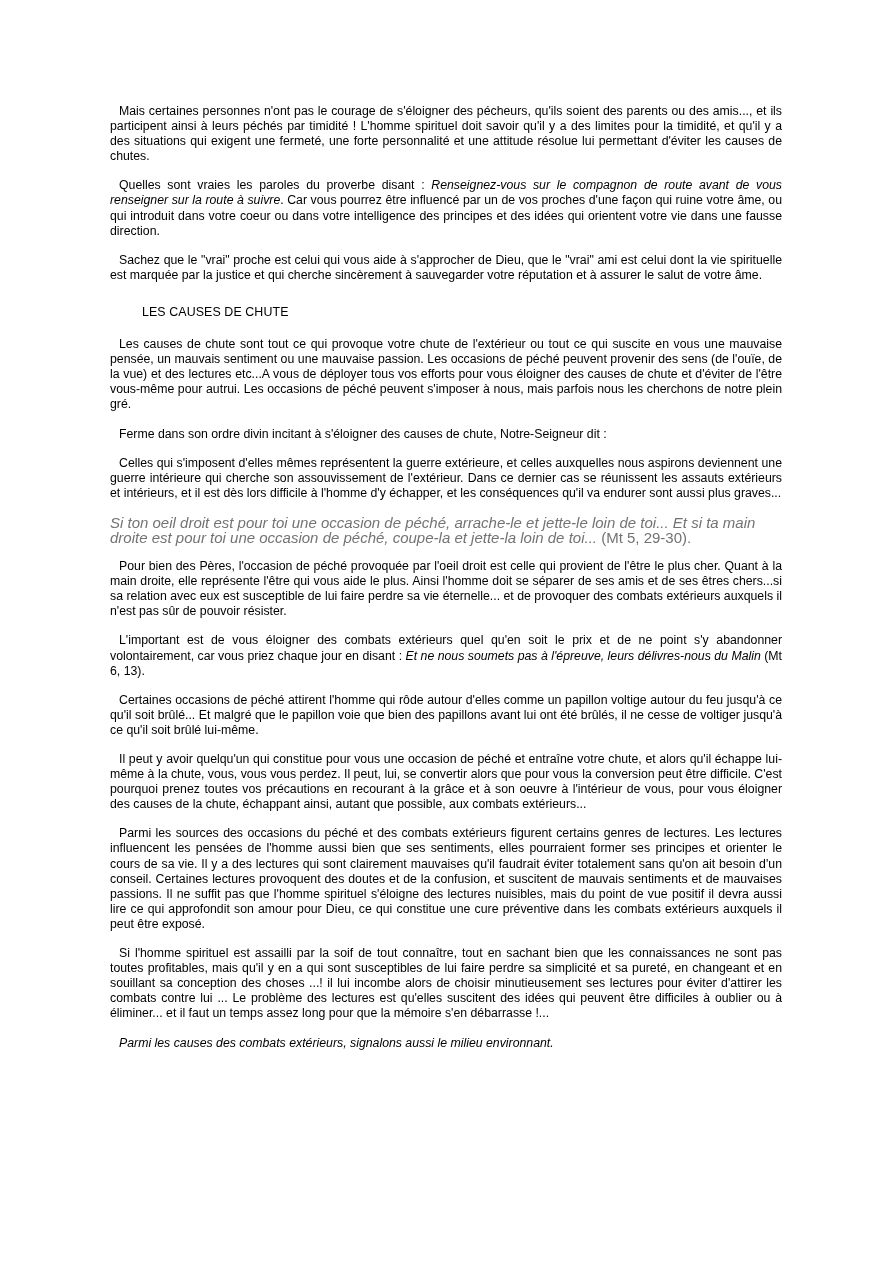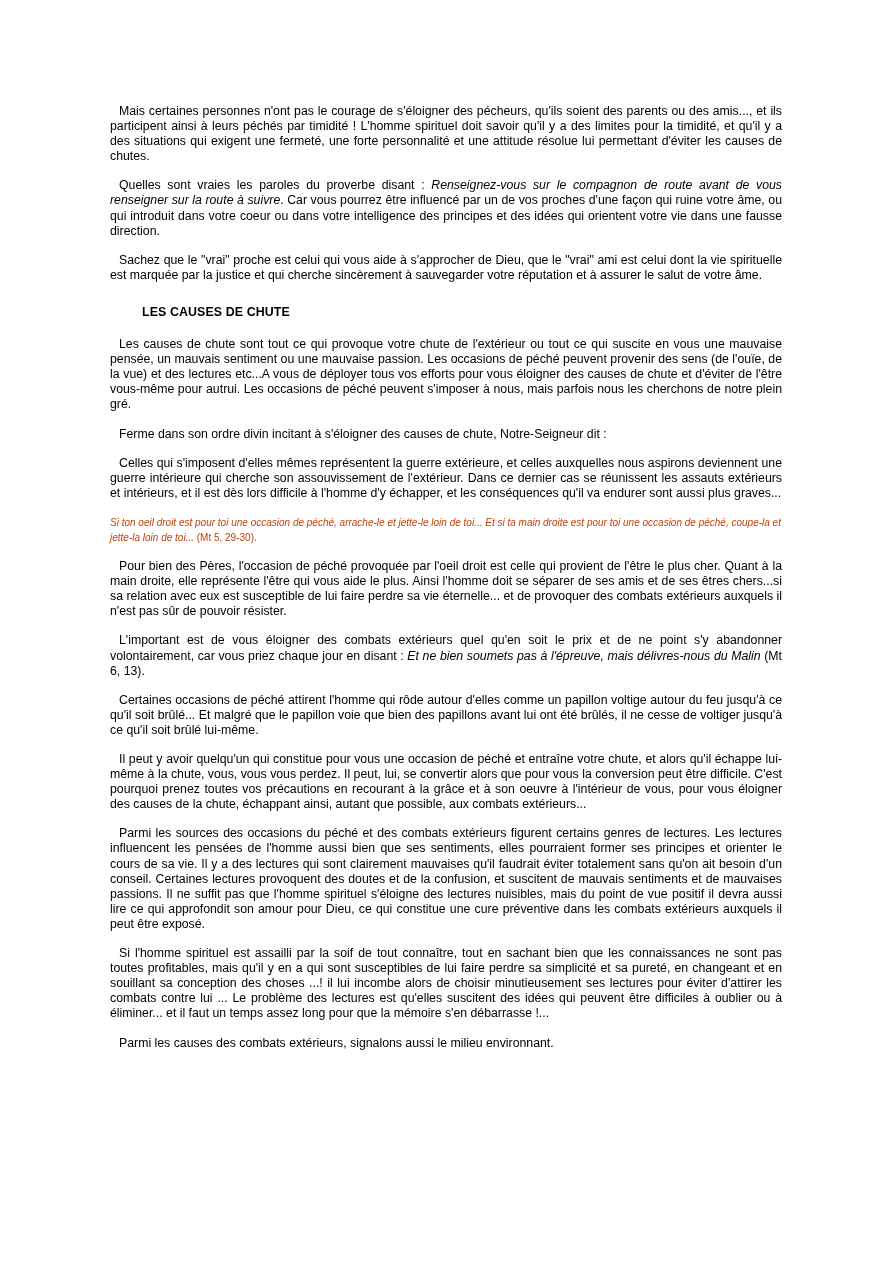--- a/index.html
+++ b/index.html
@@ -31,40 +31,41 @@
     margin: 0 0 14px 0;
     font-size: 12.3px;
     line-height: 15.1px;
     text-align: justify;
     text-indent: 9px;
     color: #000000;
     -webkit-font-smoothing: antialiased;
   }
   p.para:last-child {
     margin-bottom: 0;
+    font-style: italic;
   }
   h2.section-heading {
     margin: 22px 0 17px 0;
     font-size: 12.4px;
     line-height: 15.1px;
-    font-weight: bold;
+    font-weight: normal;
     text-align: left;
     text-indent: 0;
     letter-spacing: 0.1px;
     color: #000000;
     padding-left: 32px;
   }
   p.quote-block {
     margin: 0 0 14px 0;
-    font-size: 10px;
+    font-size: 15px;
     line-height: 15.1px;
     font-style: italic;
     text-align: left;
     text-indent: 0;
-    color: #c2410c;
+    color: #737373;
   }
   p.quote-block .ref {
     font-style: normal;
   }
   .it {
     font-style: italic;
   }
 </style>
 </head>
 <body>
@@ -83,21 +84,21 @@
     <p class="para">Les causes de chute sont tout ce qui provoque votre chute de l'extérieur ou tout ce qui suscite en vous une mauvaise pensée, un mauvais sentiment ou une mauvaise passion. Les occasions de péché peuvent provenir des sens (de l'ouïe, de la vue) et des lectures etc...A vous de déployer tous vos efforts pour vous éloigner des causes de chute et d'éviter de l'être vous-même pour autrui. Les occasions de péché peuvent s'imposer à nous, mais parfois nous les cherchons de notre plein gré.</p>
 
     <p class="para">Ferme dans son ordre divin incitant à s'éloigner des causes de chute, Notre-Seigneur dit :</p>
 
     <p class="para">Celles qui s'imposent d'elles mêmes représentent la guerre extérieure, et celles auxquelles nous aspirons deviennent une guerre intérieure qui cherche son assouvissement de l'extérieur. Dans ce dernier cas se réunissent les assauts extérieurs et intérieurs, et il est dès lors difficile à l'homme d'y échapper, et les conséquences qu'il va endurer sont aussi plus graves...</p>
 
     <p class="quote-block"><span>Si ton oeil droit est pour toi une occasion de péché, arrache-le et jette-le loin de toi... Et si ta main droite est pour toi une occasion de péché, coupe-la et jette-la loin de toi...</span><span class="ref"> (Mt 5, 29-30).</span></p>
 
     <p class="para">Pour bien des Pères, l'occasion de péché provoquée par l'oeil droit est celle qui provient de l'être le plus cher. Quant à la main droite, elle représente l'être qui vous aide le plus. Ainsi l'homme doit se séparer de ses amis et de ses êtres chers...si sa relation avec eux est susceptible de lui faire perdre sa vie éternelle... et de provoquer des combats extérieurs auxquels il n'est pas sûr de pouvoir résister.</p>
 
-    <p class="para"><span>L'important est de vous éloigner des combats extérieurs quel qu'en soit le prix et de ne point s'y abandonner volontairement, car vous priez chaque jour en disant : </span><span class="it">Et ne bien soumets pas à l'épreuve, mais délivres-nous du Malin</span><span> (Mt 6, 13).</span></p>
+    <p class="para"><span>L'important est de vous éloigner des combats extérieurs quel qu'en soit le prix et de ne point s'y abandonner volontairement, car vous priez chaque jour en disant : </span><span class="it">Et ne nous soumets pas à l'épreuve, leurs délivres-nous du Malin</span><span> (Mt 6, 13).</span></p>
 
     <p class="para">Certaines occasions de péché attirent l'homme qui rôde autour d'elles comme un papillon voltige autour du feu jusqu'à ce qu'il soit brûlé... Et malgré que le papillon voie que bien des papillons avant lui ont été brûlés, il ne cesse de voltiger jusqu'à ce qu'il soit brûlé lui-même.</p>
 
     <p class="para">Il peut y avoir quelqu'un qui constitue pour vous une occasion de péché et entraîne votre chute, et alors qu'il échappe lui-même à la chute, vous, vous vous perdez. Il peut, lui, se convertir alors que pour vous la conversion peut être difficile. C'est pourquoi prenez toutes vos précautions en recourant à la grâce et à son oeuvre à l'intérieur de vous, pour vous éloigner des causes de la chute, échappant ainsi, autant que possible, aux combats extérieurs...</p>
 
     <p class="para">Parmi les sources des occasions du péché et des combats extérieurs figurent certains genres de lectures. Les lectures influencent les pensées de l'homme aussi bien que ses sentiments, elles pourraient former ses principes et orienter le cours de sa vie. Il y a des lectures qui sont clairement mauvaises qu'il faudrait éviter totalement sans qu'on ait besoin d'un conseil. Certaines lectures provoquent des doutes et de la confusion, et suscitent de mauvais sentiments et de mauvaises passions. Il ne suffit pas que l'homme spirituel s'éloigne des lectures nuisibles, mais du point de vue positif il devra aussi lire ce qui approfondit son amour pour Dieu, ce qui constitue une cure préventive dans les combats extérieurs auxquels il peut être exposé.</p>
 
     <p class="para">Si l'homme spirituel est assailli par la soif de tout connaître, tout en sachant bien que les connaissances ne sont pas toutes profitables, mais qu'il y en a qui sont susceptibles de lui faire perdre sa simplicité et sa pureté, en changeant et en souillant sa conception des choses ...! il lui incombe alors de choisir minutieusement ses lectures pour éviter d'attirer les combats contre lui ...  Le problème des lectures est qu'elles suscitent des idées qui peuvent être difficiles à oublier ou à éliminer... et il faut un temps assez long pour que la mémoire s'en débarrasse !...</p>
 
     <p class="para">Parmi les causes des combats extérieurs, signalons aussi le milieu environnant.</p>

